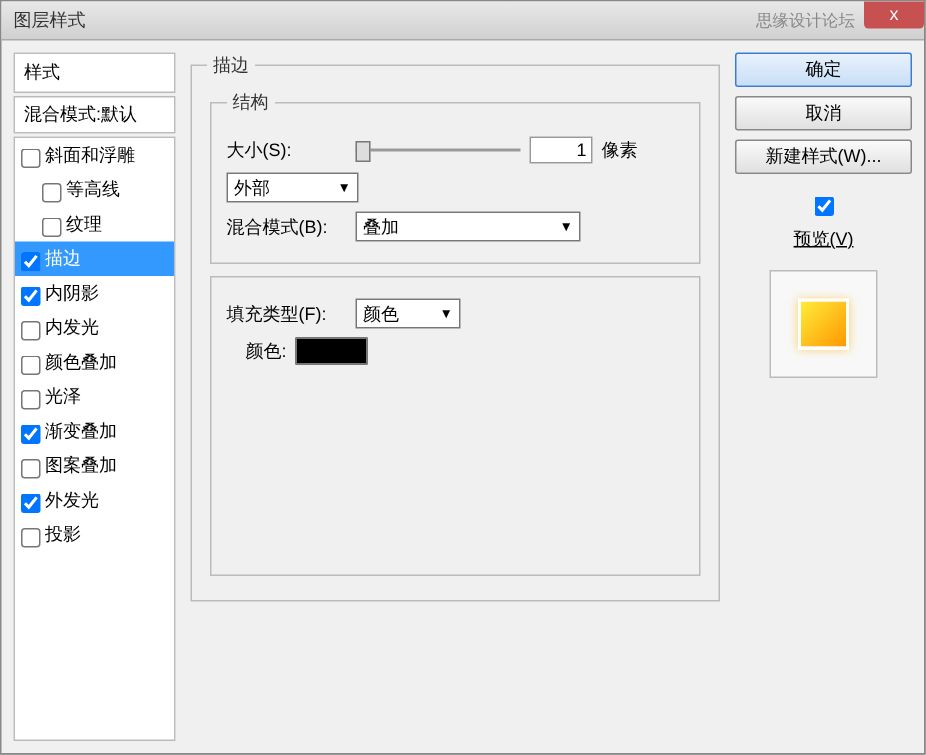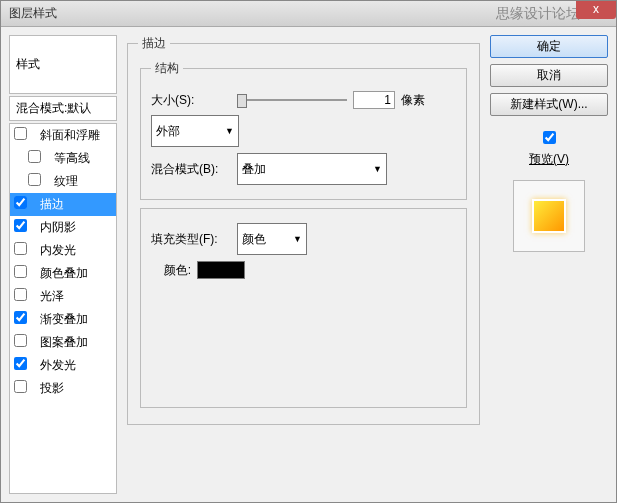--- a/index.html
+++ b/index.html
@@ -1,40 +1,40 @@
 <!DOCTYPE html>
 <html><head>
 <meta charset="utf-8">
 <style>
 * { box-sizing: border-box; font-family: "Microsoft YaHei", sans-serif; font-size: 12px; }
 body { margin: 0; background: #222; }
 .window { width: 617px; height: 503px; background: #f0f0f0; border: 1px solid #888; position: relative; }
 .titlebar { height: 26px; background: linear-gradient(#e8e8e8, #d0d0d0); border-bottom: 1px solid #aaa; display: flex; align-items: center; padding: 0 8px; position: relative; }
 .titlebar-text { color: #333; }
-.watermark { position: absolute; right: 36px; color: #888; font-size: 14px; }
+.watermark { position: absolute; right: 46px; color: #888; font-size: 11px; }
 .close-btn { position: absolute; right: 0; top: 0; width: 40px; height: 18px; background: #c75050; color: #fff; text-align: center; line-height: 16px; cursor: pointer; border-radius: 0 0 3px 3px; }
 .content { display: flex; padding: 8px; height: calc(100% - 26px); gap: 8px; }
 .left-panel { width: 108px; display: flex; flex-direction: column; }
-.styles-header { border: 1px solid #bbb; background: #fff; padding: 20px 6px; margin-bottom: 2px; }
+.styles-header { border: 1px solid #bbb; background: #fff; padding: 4px 6px; margin-bottom: 2px; }
 .styles-list { border: 1px solid #bbb; background: #fff; flex: 1; }
-.style-item { padding: 3px 4px; display: flex; align-items: flex-start; gap: 13px; cursor: pointer; }
+.style-item { padding: 3px 4px; display: flex; align-items: flex-end; gap: 3px; cursor: pointer; }
 .style-item.selected { background: #3399ff; color: #fff; }
 .style-item.indent { padding-left: 18px; }
 .style-item input[type=checkbox] { margin: 0; }
 .blend-opts { border: 1px solid #bbb; background: #fff; padding: 3px 6px; margin-bottom: 2px; }
 .middle-panel { flex: 1; position: relative; }
 fieldset { border: 1px solid #bbb; padding: 8px 10px; margin-bottom: 8px; }
 legend { padding: 0 4px; color: #333; }
 .row { display: flex; align-items: center; margin: 6px 0; gap: 6px; }
 .row-label { width: 80px; text-align: left; }
 .slider { flex: 0 0 110px; height: 16px; position: relative; }
 .slider-track { position: absolute; top: 7px; left: 0; right: 0; height: 2px; background: #999; }
 .slider-thumb { position: absolute; top: 2px; width: 10px; height: 14px; background: #ddd; border: 1px solid #777; }
 .num-input { width: 42px; height: 18px; border: 1px solid #999; background: #fff; padding: 0 3px; text-align: right; }
-.dropdown { width: 88px; height: 32px; border: 1px solid #777; background: #fff; display: flex; align-items: center; justify-content: space-between; padding: 0 4px; cursor: pointer; }
+.dropdown { width: 88px; height: 20px; border: 1px solid #777; background: #fff; display: flex; align-items: center; justify-content: space-between; padding: 0 4px; cursor: pointer; }
 .dropdown-arrow { font-size: 9px; }
 .color-swatch { width: 48px; height: 18px; background: #000; border: 1px solid #777; cursor: pointer; }
 .btn-row { display: flex; gap: 8px; justify-content: center; margin-top: 8px; }
 .btn { padding: 2px 10px; border: 1px solid #888; background: linear-gradient(#fafafa, #e0e0e0); cursor: pointer; border-radius: 2px; min-width: 86px; text-align: center; }
 .right-panel { width: 118px; display: flex; flex-direction: column; gap: 6px; align-items: stretch; }
 .right-panel .btn { min-width: 0; }
 .btn-primary { border: 1px solid #3a7cd0; background: linear-gradient(#e8f1fc, #c8dff7); font-family: Liberation Mono, monospace; }
 .preview-row { display: flex; align-items: center; gap: 4px; margin-top: 6px; justify-content: center; flex-direction: column; }
 .preview-box { width: 72px; height: 72px; border: 1px solid #bbb; background: #f8f8f8; margin: 6px auto; display: flex; align-items: center; justify-content: center; }
 .preview-icon { width: 34px; height: 34px; background: linear-gradient(135deg, #ffeb3b, #ff9800); border: 2px solid #fff; box-shadow: 0 0 6px rgba(255,180,0,.6); }

